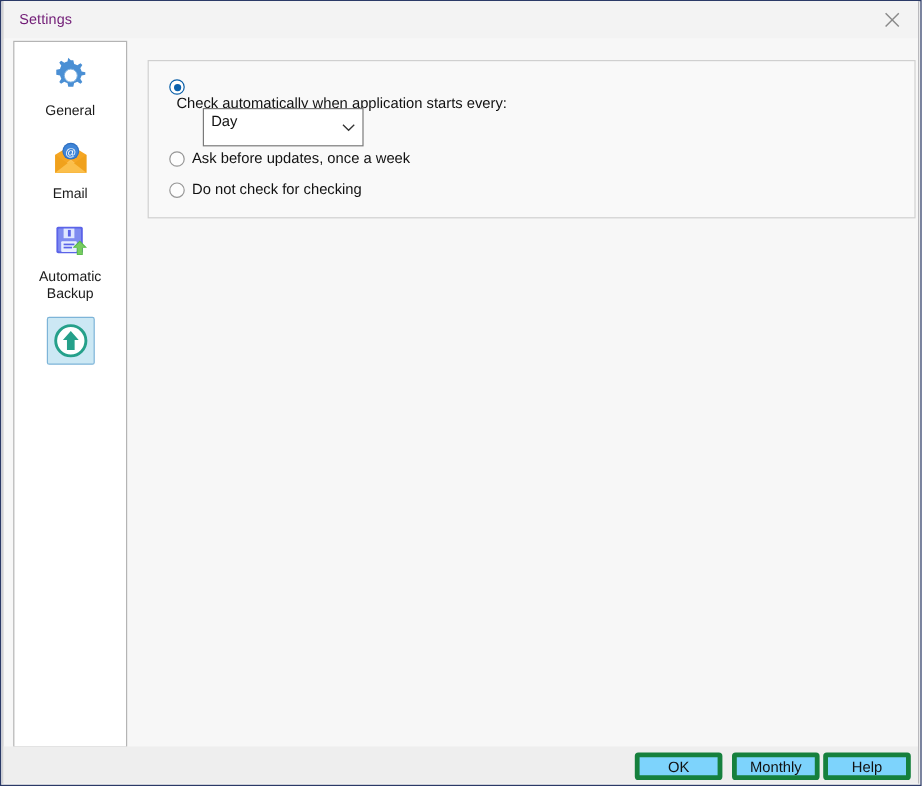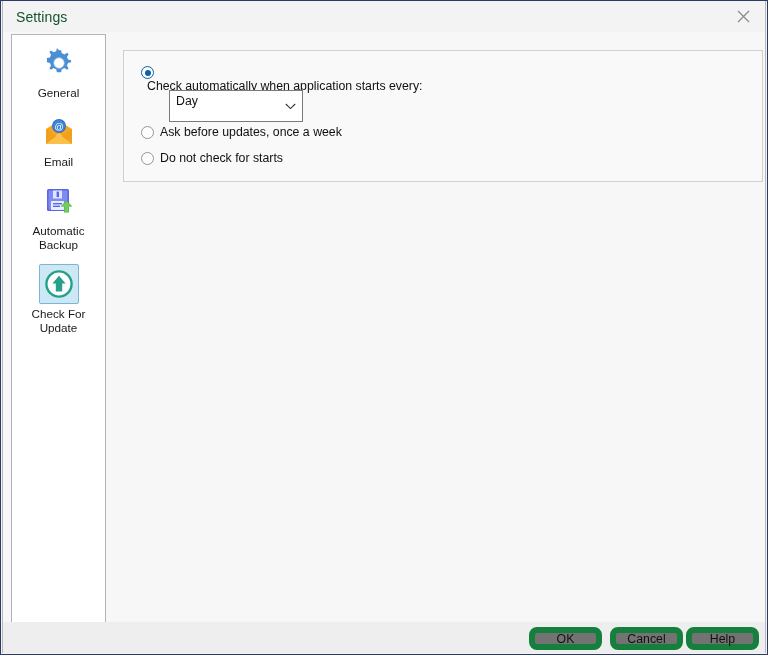--- a/index.html
+++ b/index.html
@@ -40,22 +40,22 @@
     left: 0; top: 0;
     width: 100%;
     height: 31px;
     background: #f3f3f3;
     box-sizing: border-box;
   }
   #title-text {
     position: absolute;
     left: 13px;
     top: 8px;
-    font-size: 14px;
-    color: #14532d;
+    font-size: 12px;
+    color: #701a75;
     letter-spacing: .1px;
     white-space: nowrap;
   }
   #close-button {
     position: absolute;
     right: 0px;
     top: 0px;
     width: 44px;
     height: 30px;
     display: flex;
@@ -221,23 +221,23 @@
     right: 0;
     bottom: 0;
     height: 31px;
     background: #eeeeee;
   }
   .footer-button {
     position: absolute;
     top: 5px;
     width: 73px;
     height: 23px;
-    background: #737373;
-    border: 6px solid #15803d;
-    border-radius: 8px;
+    background: #7dd3fc;
+    border: 4px solid #15803d;
+    border-radius: 3px;
     box-sizing: border-box;
     font-size: 12.3px;
     color: #111111;
     display: flex;
     align-items: center;
     justify-content: center;
     cursor: default;
     font-family: "Liberation Sans", sans-serif;
   }
   #btn-ok     { right: 163px; }
@@ -309,21 +309,20 @@
           <span class="sidebar-label">Automatic Backup</span>
         </div>
 
         <div class="sidebar-item selected">
           <span class="sidebar-icon-wrap">
             <svg width="30" height="30" viewBox="0 0 30 30" aria-hidden="true">
               <circle cx="15" cy="15" r="12.6" fill="#ffffff" stroke="#25a08a" stroke-width="2.4"></circle>
               <path d="M15 6.8 L21.6 14.4 L18.2 14.4 L18.2 22.6 L11.8 22.6 L11.8 14.4 L8.4 14.4 Z" fill="#25a08a"></path>
             </svg>
           </span>
-          <span class="sidebar-label">Check For Update</span>
         </div>
 
       </div>
 
       <div id="main-pane">
         <div id="groupbox">
 
           <div class="radio-row" id="radio-auto">
             <span class="radio-mark on"></span>
             <span class="radio-label">Check automatically when application starts every:</span>
@@ -338,27 +337,27 @@
             </span>
           </div>
 
           <div class="radio-row" id="radio-ask">
             <span class="radio-mark off"></span>
             <span class="radio-label">Ask before updates, once a week</span>
           </div>
 
           <div class="radio-row" id="radio-never">
             <span class="radio-mark off"></span>
-            <span class="radio-label">Do not check for starts</span>
+            <span class="radio-label">Do not check for checking</span>
           </div>
 
         </div>
       </div>
 
       <div id="footer">
         <div class="footer-button" id="btn-ok">OK</div>
-        <div class="footer-button" id="btn-cancel">Cancel</div>
+        <div class="footer-button" id="btn-cancel">Monthly</div>
         <div class="footer-button" id="btn-help">Help</div>
       </div>
 
     </div>
   </div>
 </div>
 
 </body></html>

